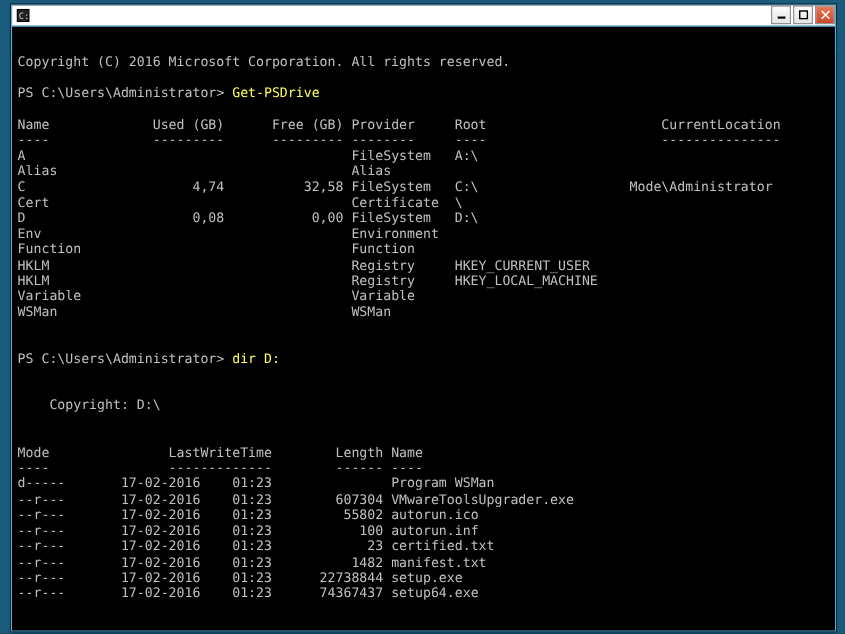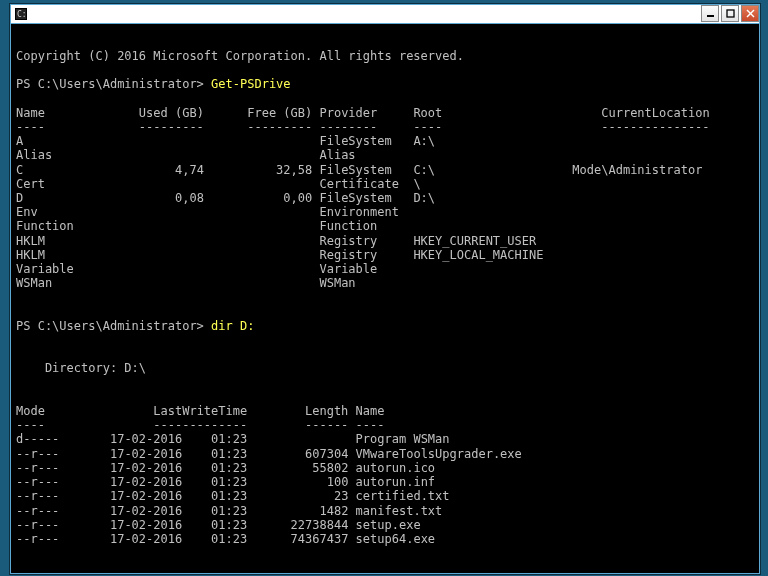--- a/index.html
+++ b/index.html
@@ -134,21 +134,21 @@
 <span>Function   </span><span>               </span><span>               </span> <span>Function     </span><span>                      </span><span>                   </span>
 <span>HKLM       </span><span>               </span><span>               </span> <span>Registry     </span><span>HKEY_CURRENT_USER     </span><span>                   </span>
 <span>HKLM       </span><span>               </span><span>               </span> <span>Registry     </span><span>HKEY_LOCAL_MACHINE    </span><span>                   </span>
 <span>Variable   </span><span>               </span><span>               </span> <span>Variable     </span><span>                      </span><span>                   </span>
 <span>WSMan      </span><span>               </span><span>               </span> <span>WSMan        </span><span>                      </span><span>                   </span>
 
 
 <span>PS C:\Users\Administrator&gt;</span> <span class="yellow">dir D:</span>
 
 
-<span>    Directory: D:\</span>
+<span>    Copyright: D:\</span>
 
 
 <span>Mode  </span><span>             LastWriteTime</span><span>        Length</span> <span>Name</span>
 ----               -------------        ------ ----
 <span>d-----</span><span>       17-02-2016</span><span>    01:23</span><span>              </span> <span>Program WSMan</span>
 <span>--r---</span><span>       17-02-2016</span><span>    01:23</span><span>        607304</span> <span>VMwareToolsUpgrader.exe</span>
 <span>--r---</span><span>       17-02-2016</span><span>    01:23</span><span>         55802</span> <span>autorun.ico</span>
 <span>--r---</span><span>       17-02-2016</span><span>    01:23</span><span>           100</span> <span>autorun.inf</span>
 <span>--r---</span><span>       17-02-2016</span><span>    01:23</span><span>            23</span> <span>certified.txt</span>
 <span>--r---</span><span>       17-02-2016</span><span>    01:23</span><span>          1482</span> <span>manifest.txt</span>

